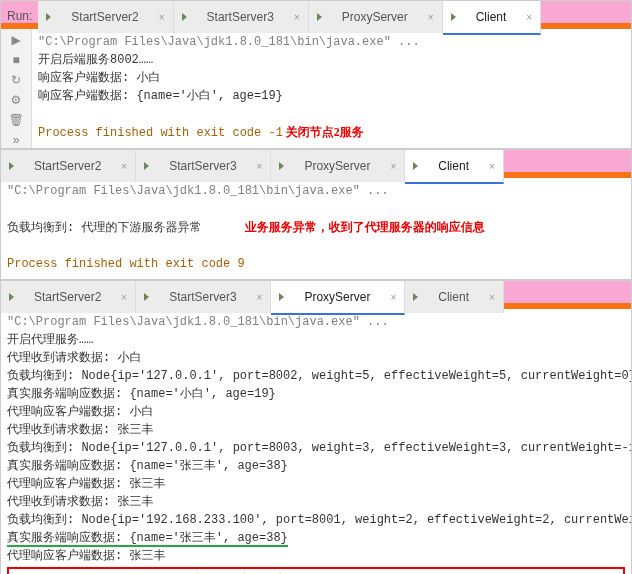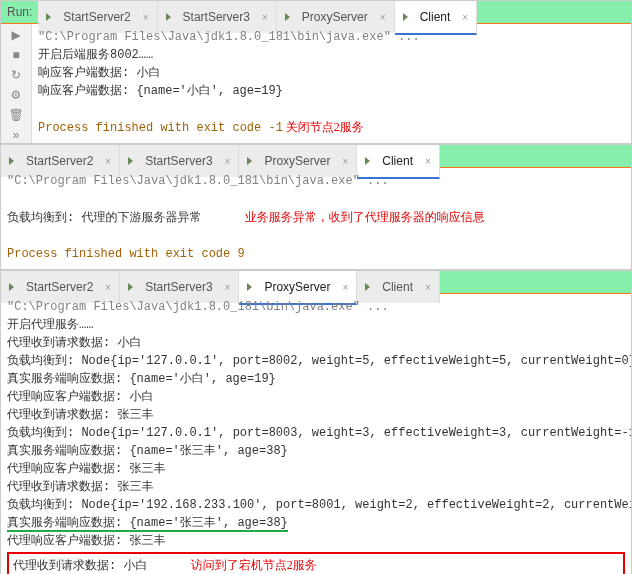--- a/index.html
+++ b/index.html
@@ -1,31 +1,31 @@
 <!DOCTYPE html>
 <html><head>
 <meta charset="utf-8">
 <style>
 body{margin:0;font-family:"Microsoft YaHei",Arial,sans-serif;font-size:12px;background:#fff;color:#333;width:632px}
 .panel{border:1px solid #ccc}
-.hdr{display:flex;align-items:center;height:22px;background:#86efac;border-bottom:1px solid #f97316}
+.hdr{display:flex;align-items:flex-end;height:22px;background:#f9a8d4;border-bottom:6px solid #f97316}
 .label{padding:0 6px;color:#555}
 .tabs{display:flex;height:100%}
-.tab{display:flex;align-items:center;padding:16px 8px;border-right:1px solid #ddd;background:#ececec;color:#555;gap:12px}
+.tab{display:flex;align-items:center;padding:16px 8px;border-right:1px solid #ddd;background:#ececec;color:#555;gap:20px}
 .tab.active{background:#fff;border-bottom:2px solid #3874d6;color:#222}
 .triangle{display:inline-block;width:0;height:0;border-left:5px solid #6a8759;border-top:4px solid transparent;border-bottom:4px solid transparent}
 .x{color:#999;font-size:10px}
 .body{display:flex}
 .gutter{width:30px;background:#f2f2f2;border-right:1px solid #ddd;display:flex;flex-direction:column;align-items:center;gap:6px;padding-top:4px}
 .gutter span{color:#888;font-size:12px}
 .play{color:#59a869}
 .console{flex:1;padding:4px 6px 6px;font-family:Consolas,"Courier New",monospace;font-size:12px;line-height:18px;white-space:pre;overflow:hidden}
 .cmd{color:#808080}
 .blue{color:#a16207}
-.red{font-weight:normal;color:#e80000;font-family:"Microsoft YaHei"}
+.red{font-weight:bold;color:#e80000;font-family:"Microsoft YaHei"}
 .green-u{border-bottom:2px solid #22aa44}
 .box-red{border:2px solid #e80000;padding:2px 4px;margin-top:2px}
 </style>
 </head>
 <body>
 
 <div class="panel">
   <div class="hdr">
     <span class="label">Run:</span>
     <div class="tabs">

